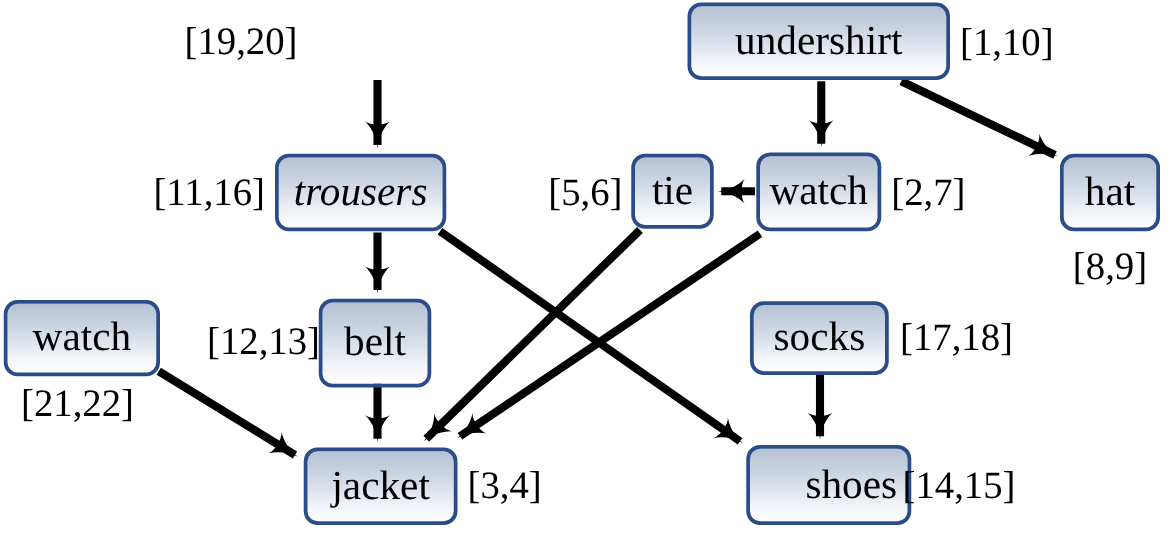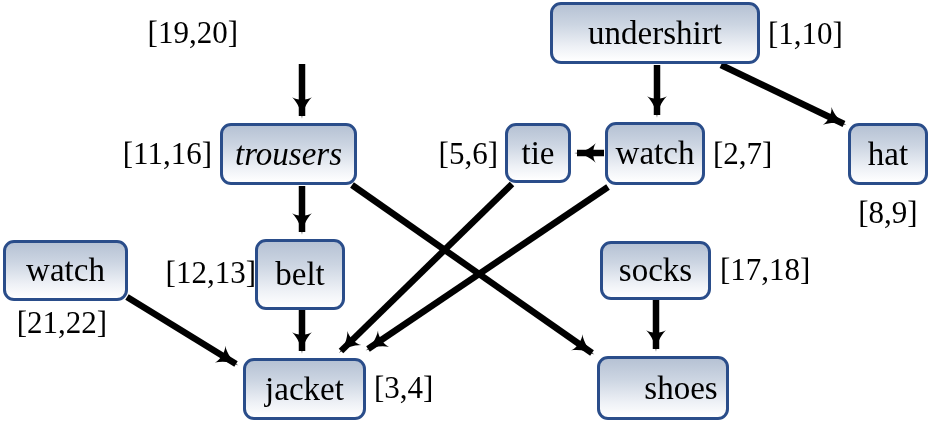--- a/index.html
+++ b/index.html
@@ -83,14 +83,15 @@
   <div class="tlabel ta-right" style="left:90px;top:16px;width:148px;">[19,20]</div>
   <div class="tlabel" style="left:768px;top:17px;">[1,10]</div>
   <div class="tlabel ta-right" style="left:70px;top:137px;width:142px;">[11,16]</div>
   <div class="tlabel ta-right" style="left:380px;top:137px;width:118px;">[5,6]</div>
   <div class="tlabel" style="left:713px;top:137px;">[2,7]</div>
   <div class="tlabel ta-center" style="left:848px;top:196px;width:80px;">[8,9]</div>
   <div class="tlabel ta-center" style="left:1px;top:306px;width:122px;">[21,22]</div>
   <div class="tlabel ta-right" style="left:116px;top:256px;width:140px;">[12,13]</div>
   <div class="tlabel" style="left:720px;top:253px;">[17,18]</div>
   <div class="tlabel" style="left:374px;top:371px;">[3,4]</div>
+  <div class="tlabel" style="left:722px;top:371px;">[14,15]</div>
 
 </div>
 
 </body></html>

